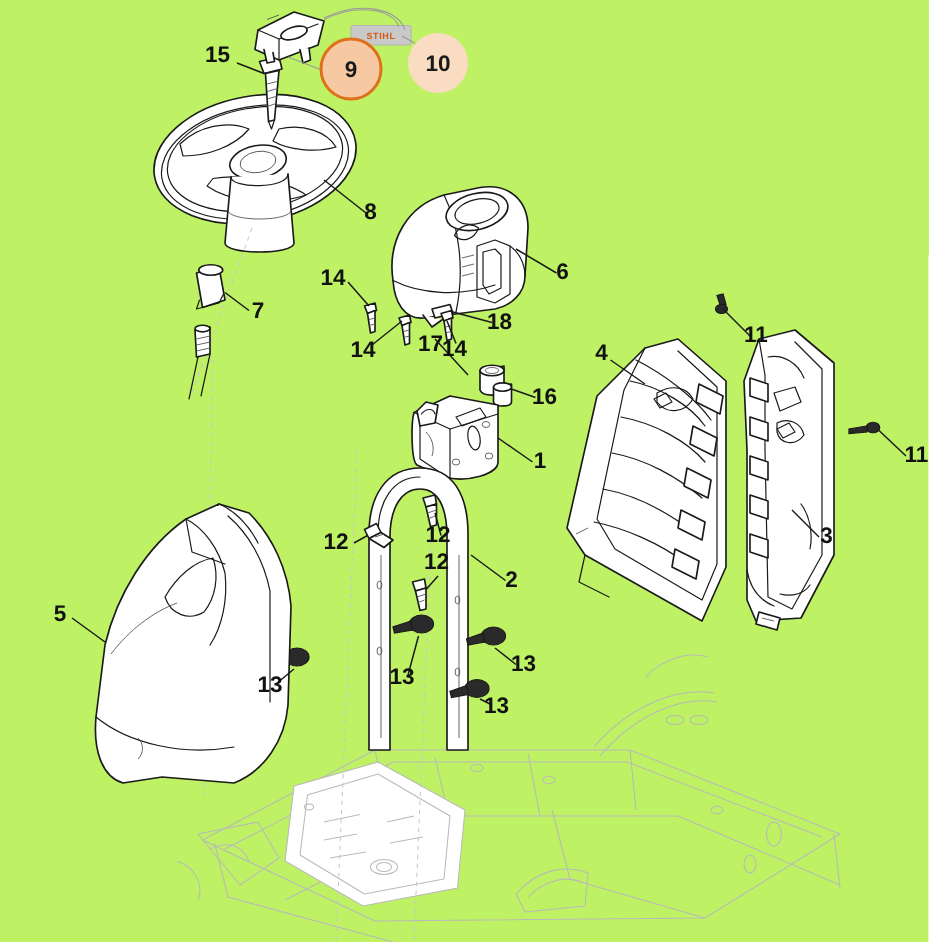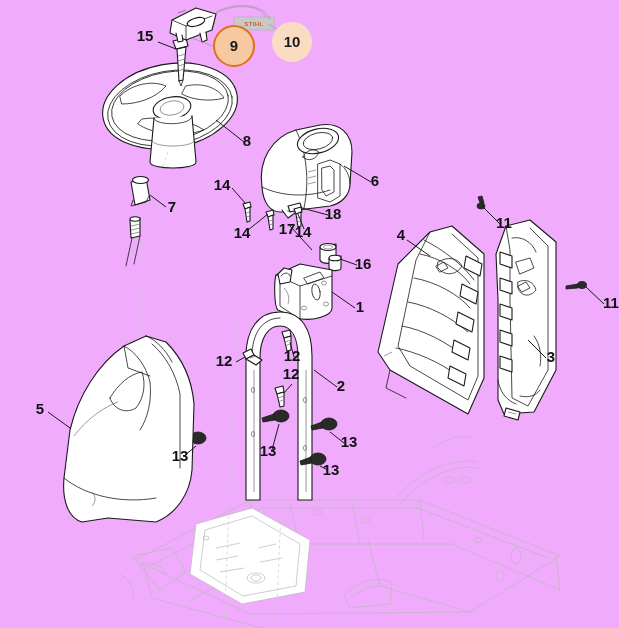--- a/index.html
+++ b/index.html
@@ -7,21 +7,21 @@
     padding: 0;
     background: #ffffff;
   }
   body {
     font-family: "Liberation Sans", sans-serif;
   }
   #diagram-root {
     position: relative;
     width: 619px;
     height: 628px;
-    background: #f0abfc;
+    background: #bef264;
     overflow: hidden;
   }
   #parts-svg {
     position: absolute;
     left: 0;
     top: 0;
     width: 619px;
     height: 628px;
   }
   .callout-label {

